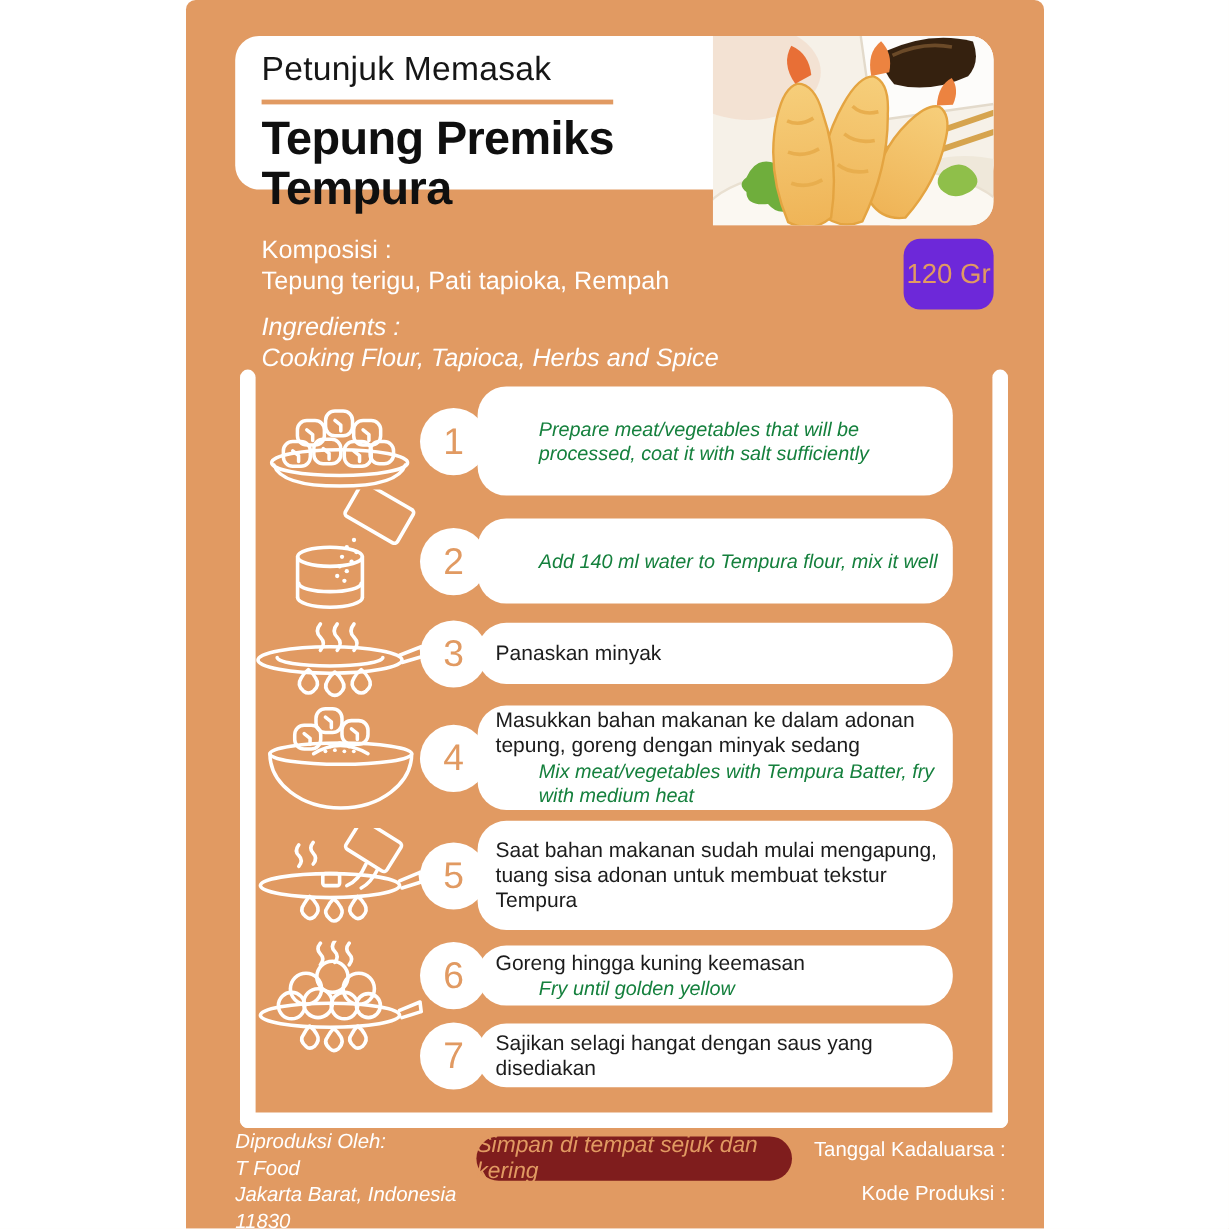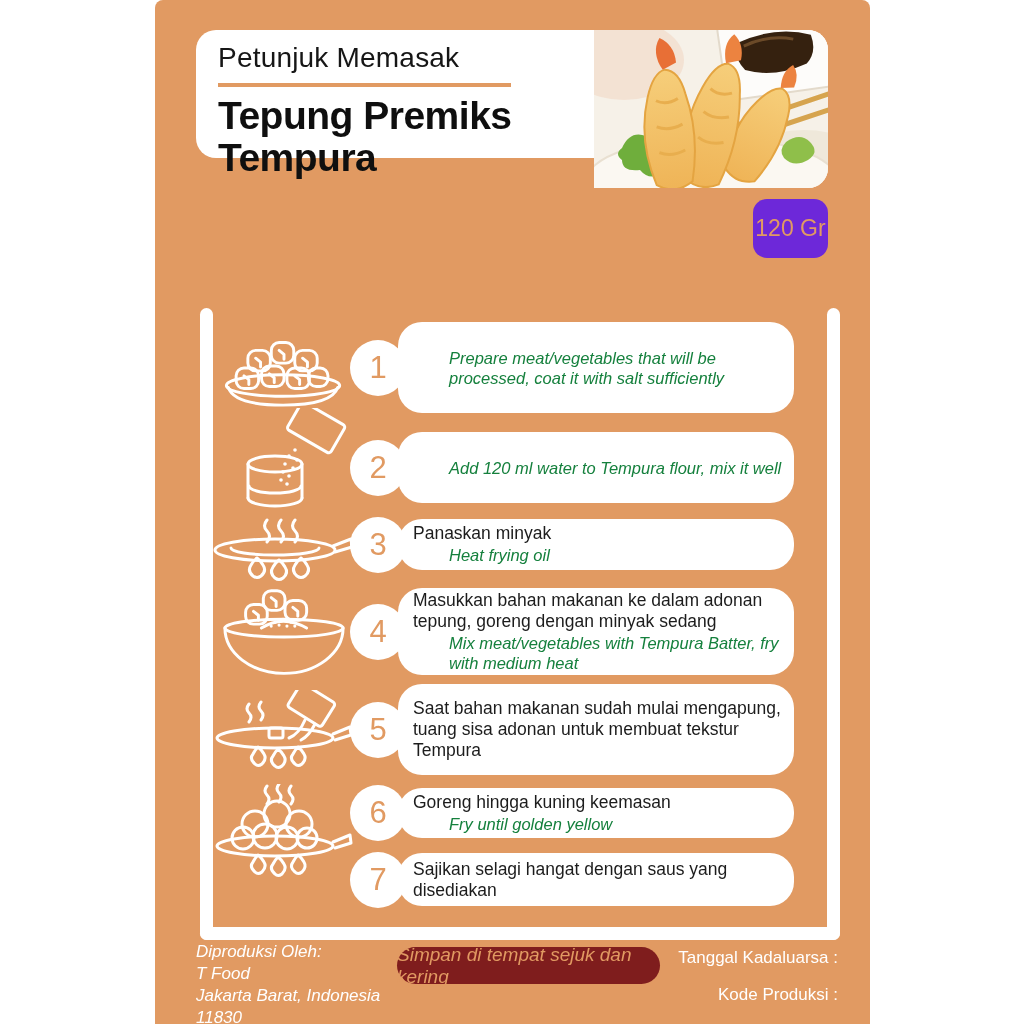--- a/index.html
+++ b/index.html
@@ -129,20 +129,27 @@
           <path d="M56 154 q-14 -46 0 -88 q8 -24 20 -26 q14 2 18 26 q10 42 -2 88 q-18 12 -36 0 z" fill="url(#gold)" stroke="#E4A441" stroke-width="2"></path>
           <path d="M74 40 q-10 -18 0 -32 q14 8 14 26 z" fill="#E86F36"></path>
           <path d="M64 70 q10 6 22 0 M62 96 q12 6 26 0 M62 122 q12 6 26 0" stroke="#E8AE4E" stroke-width="3" fill="none"></path>
         </g>
       </svg>
     </div>
   </div>
 
   <div id="weight-badge" class="abs">120 Gr</div>
 
+  <div id="composition" class="abs">
+    <div>Komposisi :</div>
+    <div>Tepung terigu, Pati tapioka, Rempah</div>
+    <div class="comp-gap"></div>
+    <div class="comp-en">Ingredients :</div>
+    <div class="comp-en">Cooking Flour, Tapioca, Herbs and Spice</div>
+  </div>
 
   <div id="frame-left" class="abs frame-bar"></div>
   <div id="frame-right" class="abs frame-bar"></div>
   <div id="frame-bottom" class="abs frame-bar"></div>
 
   <div id="icon-1" class="abs step-icon">
     <svg viewBox="0 0 130 86">
         <g class="lineart">
       <rect x="28" y="26" width="23" height="21" rx="8"></rect>
           <path d="M36 34 l5 4 l0 5"></path>
@@ -267,29 +274,28 @@
       <div class="step-circle">
         <span class="step-number">1</span>
       </div>
       <div class="step-text-en">Prepare meat/vegetables that will be processed, coat it with salt sufficiently</div>
     </div>
 
     <div class="step-box s2">
       <div class="step-circle">
         <span class="step-number">2</span>
       </div>
-      <div class="step-text-en">Add 120 ml water to Tempura flour, mix it well</div>
+      <div class="step-text-en">Add 140 ml water to Tempura flour, mix it well</div>
     </div>
 
     <div class="step-box s3">
       <div class="step-circle">
         <span class="step-number">3</span>
       </div>
       <div class="step-text-id">Panaskan minyak</div>
-      <div class="step-text-en">Heat frying oil</div>
     </div>
 
     <div class="step-box s4">
       <div class="step-circle">
         <span class="step-number">4</span>
       </div>
       <div class="step-text-id">Masukkan bahan makanan ke dalam adonan tepung, goreng dengan minyak sedang</div>
       <div class="step-text-en">Mix meat/vegetables with Tempura Batter, fry with medium heat</div>
     </div>
 

